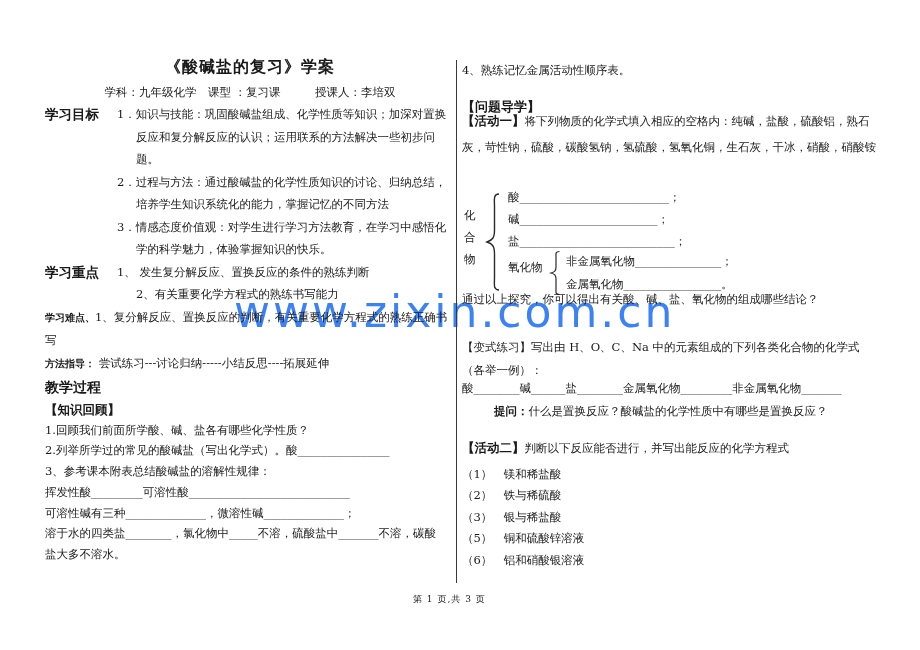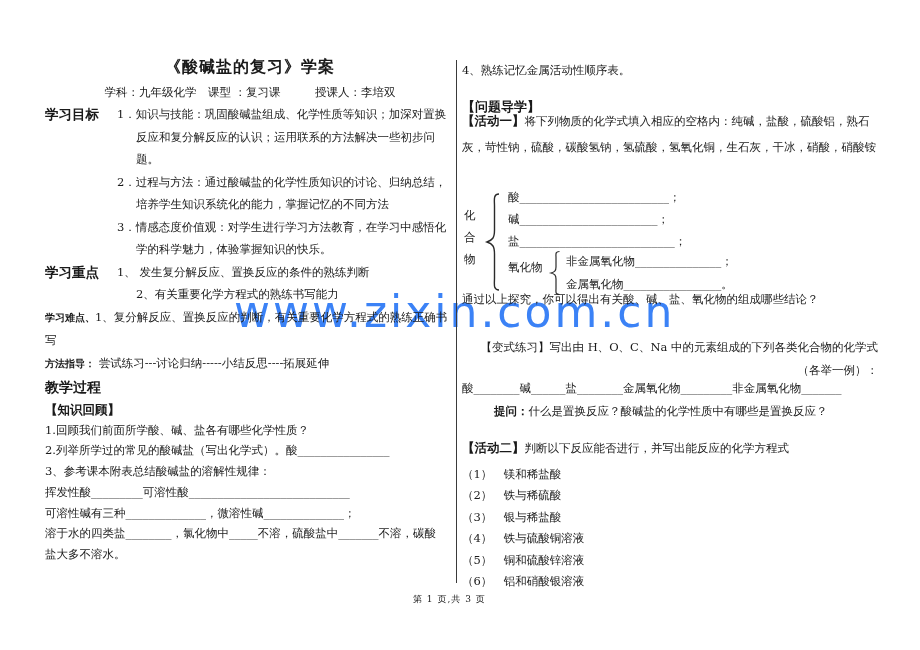--- a/index.html
+++ b/index.html
@@ -30,21 +30,21 @@
   .review-head{font-size:12.5px; font-weight:bold; line-height:21px;}
   .review-line{font-size:11.5px; line-height:20.8px; white-space:nowrap; overflow:hidden;}
   
   .rc{position:absolute; left:462px; top:0; width:416px; z-index:2; font-size:11.5px;}
   .rc .abs{position:absolute; left:0;}
   .r-item4{top:61px; line-height:18px;}
   .r-guide{top:98px; font-size:13px; font-weight:bold;}
   .r-act1{top:108px; line-height:26px;}
   .act-label{font-size:12.5px; font-weight:bold;}
   .r-conclusion{top:292px;}
-  .r-variant{top:336px; line-height:22.5px;text-align:right;}
+  .r-variant{top:336px; line-height:22.5px;}
   .r-blanks{top:381px; white-space:nowrap; overflow:hidden;}
   .r-question{top:404px;}
   .q-label{font-weight:bold;margin-left:32px;}
   .r-act2{top:440px;text-align:right;}
   .r-reactions{top:464px;}
   .reaction{line-height:21.4px; white-space:nowrap;}
   
   .diagram{position:absolute; left:0; top:186px; width:416px; height:116px;}
   .stem-char{position:absolute; left:2px; font-size:11.5px;}
   .stem-0{top:22px;} .stem-1{top:44px;} .stem-2{top:66px;}
@@ -135,20 +135,19 @@
     <div class="abs r-blanks">酸________碱______盐________金属氧化物_________非金属氧化物_______</div>
 
     <div class="abs r-question"><span class="q-label">提问：</span><span>什么是置换反应？酸碱盐的化学性质中有哪些是置换反应？</span></div>
 
     <div class="abs r-act2"><span class="act-label">【活动二】</span><span>判断以下反应能否进行，并写出能反应的化学方程式</span></div>
 
     <div class="abs r-reactions">
       <div class="reaction">（1）　镁和稀盐酸</div>
       <div class="reaction">（2）　铁与稀硫酸</div>
       <div class="reaction">（3）　银与稀盐酸</div>
-      <div class="reaction">（4）　铁与硫酸铜溶液</div>
       <div class="reaction">（5）　铜和硫酸锌溶液</div>
       <div class="reaction">（6）　铝和硝酸银溶液</div>
     </div>
   </div>
 
   <div class="footer">第 1 页,共 3 页</div>
 </div>
 
 </body></html>

